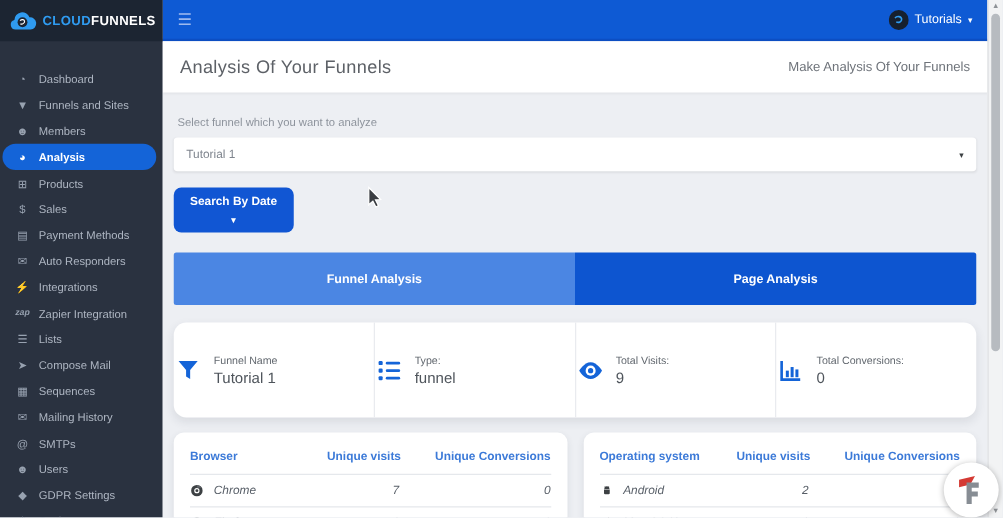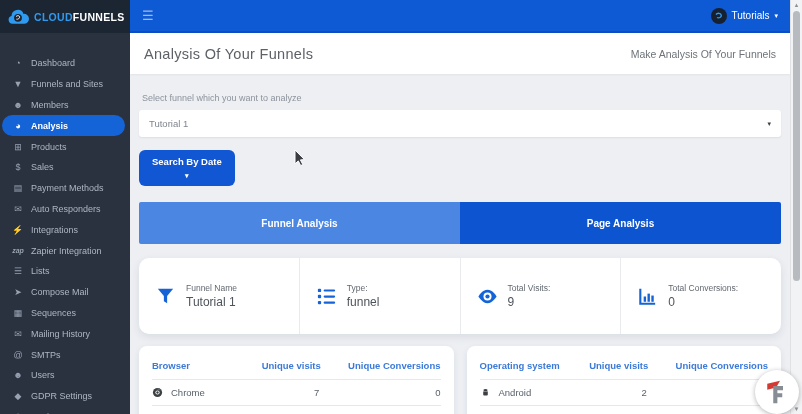--- a/index.html
+++ b/index.html
@@ -54,34 +54,34 @@
                 font-size:9.5px; font-weight:bold; padding:6px 13px; border-radius:6px; border:none; cursor:pointer;flex-direction:column; }
   .btn-caret { font-size:7px; }
 
   .tabs { display:flex; margin-top:16px; height:42px; }
   .tab { flex:1; display:flex; align-items:center; justify-content:center; color:#fff; font-size:10px; font-weight:600; cursor:pointer; }
   .tab-funnel { background:#4b86e3; border-radius:2px 0 0 2px; }
   .tab-page   { background:#0d55d0; border-radius:0 2px 2px 0; }
 
   .summary-card { margin-top:14px; background:#fff; border-radius:10px; box-shadow:0 3px 8px rgba(40,50,70,.10);
                   display:flex; height:76px; }
-  .sum-col { flex:1; display:flex; align-items:center; padding-left:15px; gap:9px; border-right:1px solid #e9ebef; }
+  .sum-col { flex:1; display:flex; align-items:center; gap:9px; border-right:1px solid #e9ebef; }
   .sum-col:last-child { border-right:none; }
   .sum-icon { width:23px; height:23px; flex:none; }
   .sum-label { font-size:8.5px; color:#62686f; margin-bottom:2px; }
   .sum-value { font-size:12px; color:#4e545b; }
 
   .tables { display:flex; gap:13px; margin-top:12px; }
   .table-card { flex:1; background:#fff; border-radius:8px 8px 0 0; box-shadow:0 2px 6px rgba(40,50,70,.09);
                 padding:11px 13px 0; height:110px; }
   .t-row { display:flex; align-items:center; border-bottom:1px solid #e5e8ec; }
   .t-head { padding:3px 0 8px; }
   .t-head span { color:#3c7ad8; font-size:9.5px; font-weight:600; white-space:nowrap; }
   .t-body { padding:7px 0; }
-  .t-body span { color:#585f68; font-size:9.5px; }
+  .t-body span { color:#585f68; font-size:9.5px;font-style:italic; }
   .c1 { width:38%; display:flex; align-items:center; gap:8px; text-align:left; }
   .c2 { width:20%; text-align:right; }
   .c3 { width:42%; text-align:right; }
   .row-icon { width:11px; height:11px; flex:none; display:inline-block; }
 
   
   .cursor { position:absolute; left:294px; top:149px; z-index:10; pointer-events:none; }
   .watermark { position:absolute; left:755px; top:370px; width:44px; height:44px; border-radius:50%;
                background:#fff; box-shadow:0 1px 5px rgba(0,0,0,.3); z-index:9;
                display:flex; align-items:center; justify-content:center; }

